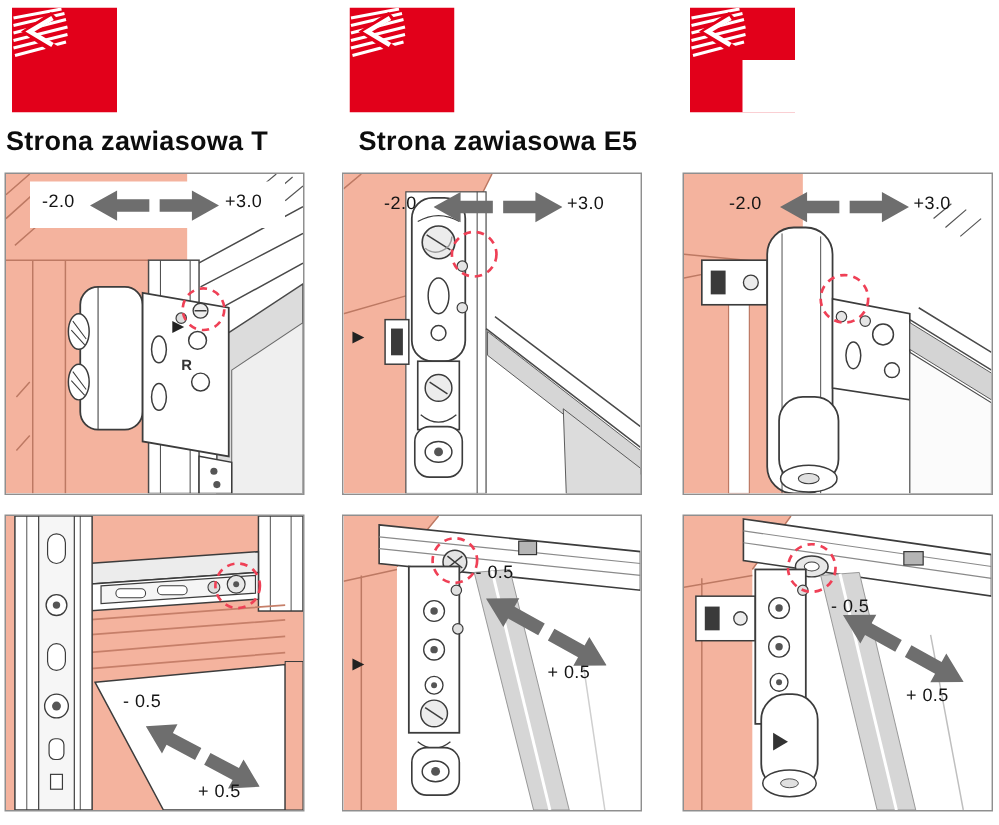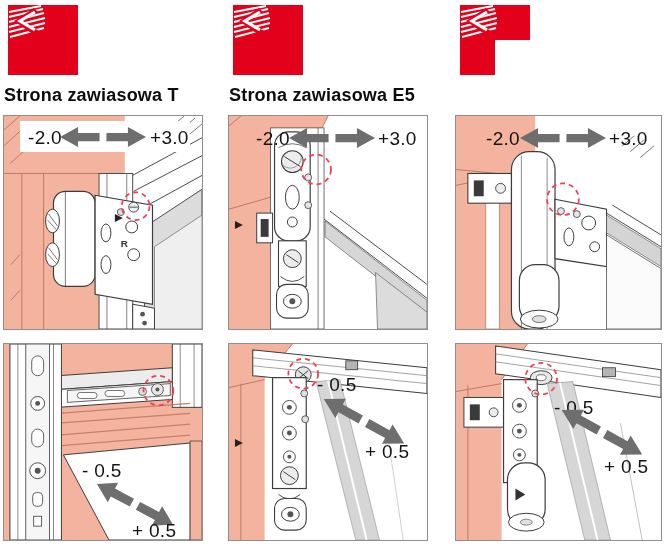--- a/index.html
+++ b/index.html
@@ -12,21 +12,21 @@
     position:absolute;top:84px;font-size:18px;font-weight:bold;color:#0d0d0d;
     letter-spacing:.2px;white-space:nowrap;
   }
   .col-heading sup{font-size:11px;font-weight:bold;}
   .panel{
     position:absolute;border:1px solid #8f8f8f;background:#fff;overflow:hidden;
     box-sizing:border-box;
   }
   .panel svg.illu{position:absolute;left:0;top:0;width:100%;height:100%;}
   .num{
-    position:absolute;font-size:19px;font-weight:500;color:#141414;
+    position:absolute;font-size:12px;font-weight:500;color:#141414;
     letter-spacing:.3px;white-space:nowrap;z-index:3;
   }
   .labelbox{position:absolute;background:#fff;z-index:2;}
   .harrow-wrap{position:absolute;z-index:3;}
   .darrow{position:absolute;z-index:3;transform-origin:50% 50%;}
   #p1t{left:3px;top:115px;width:200px;height:215px;}
   #p2t{left:228px;top:115px;width:200px;height:215px;}
   #p3t{left:455px;top:115px;width:207px;height:215px;}
   #p1b{left:3px;top:343px;width:200px;height:198px;}
   #p2b{left:228px;top:343px;width:200px;height:198px;}
@@ -72,21 +72,21 @@
       <rect x="35" y="35" width="35" height="35" fill="#fff"></rect>
       <g stroke="#fff" stroke-width="2" fill="none">
         <path d="M1,7 L33,1 M1,12 L35,4 M1,17 L36,8 M1,22 L37,13 M1,27 L37,18 M2,32 L36,23"></path>
       </g>
       <polygon points="26,3 6,16 26,30 31,26 14,16 30,7" fill="#e2001a"></polygon>
       <polyline points="27,7 12,16 27,25" stroke="#fff" stroke-width="3.2" fill="none"></polyline>
     </svg>
   </div>
 
   <div class="col-heading" style="left:4px"><span>Strona zawiasowa T</span><sup></sup></div>
-  <div class="col-heading" style="left:229px"><span>Strona zawiasowa E5</span><sup></sup></div>
+  <div class="col-heading" style="left:239px"><span>Strona zawiasowa E5</span><sup></sup></div>
 
   <div class="panel" id="p1t">
     <svg class="illu" viewBox="0 0 200 215" preserveAspectRatio="none">
       <rect width="200" height="215" fill="#fff"></rect>
       <polygon points="0,0 122,0 122,58 96,58 96,215 0,215" fill="#f4b39e"></polygon>
       <path d="M0,14 L16,0 M0,30 L20,12 M6,48 L22,34 M0,58 H96 M18,58 V215 M40,58 V215 M7,150 L16,140 M7,186 L16,176" stroke="#bd7963" stroke-width="1" fill="none"></path>
       <path d="M126,62 L200,22 M131,76 L200,40 M138,94 L200,60" stroke="#4a4a4a" stroke-width="1" fill="none"></path>
       <path d="M170,10 L182,0 M179,14 L193,2 M188,18 L200,8" stroke="#555" stroke-width="0.8" fill="none"></path>
       <polygon points="142,112 200,74 200,215 142,215" fill="#dcdcdc" stroke="#4a4a4a" stroke-width="1"></polygon>
       <polygon points="152,132 200,100 200,215 152,215" fill="#efefef" stroke="#6a6a6a" stroke-width="0.7"></polygon>

